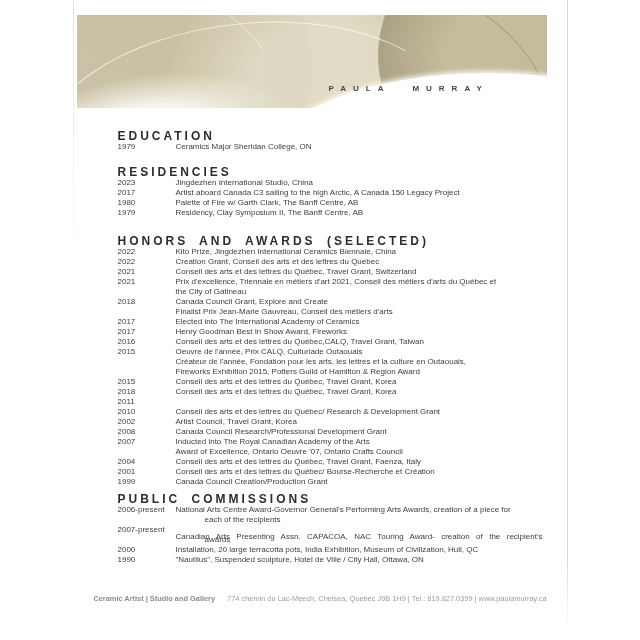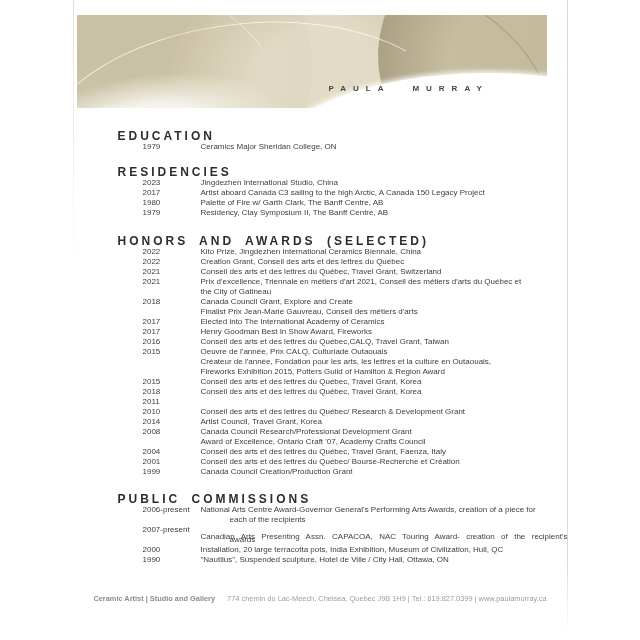--- a/index.html
+++ b/index.html
@@ -57,21 +57,21 @@
   .sec-education{top:131px}
   .sec-residencies{top:167px}
   .sec-honors-and-awards{top:236px}
   .sec-public-commissions{top:494px}
   .sec-title{
     height:10px;line-height:10px;margin-bottom:1px;
     font-size:12px;font-weight:bold;letter-spacing:3px;word-spacing:5px;color:#2d2d2d;
     white-space:nowrap;
   }
   .row{display:flex;height:10px;line-height:10px;font-size:8px;color:#3d3d3d;}
-  .year{width:58px;flex:none;white-space:nowrap;margin-left:25px;}
+  .year{width:58px;flex:none;white-space:nowrap;}
   .desc{width:367px;flex:none;white-space:nowrap;overflow:visible;}
   .desc.indent{padding-left:29px;width:338px;}
   .desc.justify{white-space:normal;text-align:justify;text-align-last:justify;margin-top:7px;}
   
   .footer{
     position:absolute;left:0;right:0;top:594px;text-align:center;
     font-size:7.4px;line-height:10px;color:#9c9c9c;white-space:nowrap;
   }
   .f-bold{font-weight:bold;color:#8d8d8d;margin-right:12px;}
 </style>
@@ -183,30 +183,34 @@
           <div class="desc">Conseil des arts et des lettres du Québec, Travel Grant, Korea</div>
         </div>
         <div class="row">
           <div class="year">2011</div>
         </div>
         <div class="row">
           <div class="year">2010</div>
           <div class="desc">Conseil des arts et des lettres du Québec/  Research &amp; Development Grant</div>
         </div>
         <div class="row">
-          <div class="year">2014</div>
+          <div class="year">2002</div>
           <div class="desc">Artist Council, Travel Grant, Korea</div>
         </div>
         <div class="row">
           <div class="year">2008</div>
           <div class="desc">Canada Council Research/Professional Development Grant</div>
         </div>
         <div class="row">
-          <div class="year"></div>
-          <div class="desc">Award of Excellence, Ontario Craft '07, Academy Crafts Council</div>
+          <div class="year">2007</div>
+          <div class="desc">Inducted into The Royal Canadian Academy of the Arts</div>
+        </div>
+        <div class="row">
+          <div class="year"></div>
+          <div class="desc">Award of Excellence, Ontario Oeuvre '07, Ontario Crafts Council</div>
         </div>
         <div class="row">
           <div class="year">2004</div>
           <div class="desc">Conseil des arts et des lettres du Québec, Travel Grant, Faenza, Italy</div>
         </div>
         <div class="row">
           <div class="year">2001</div>
           <div class="desc">Conseil des arts et des lettres du Québec/  Bourse-Recherche et Création</div>
         </div>
         <div class="row">

